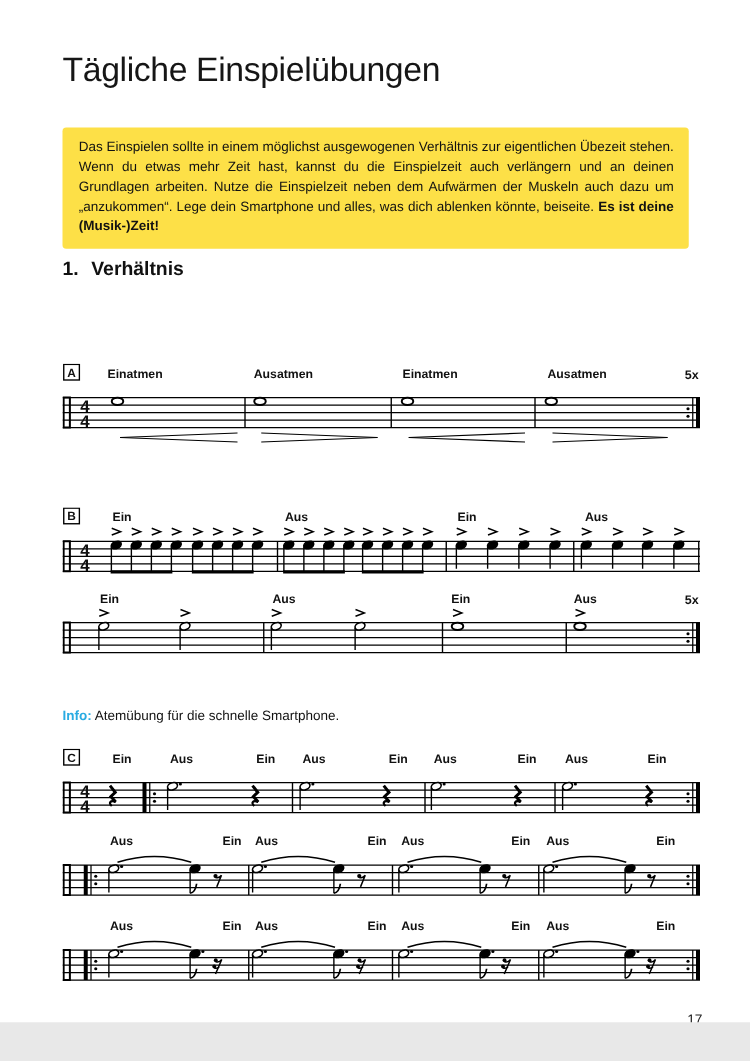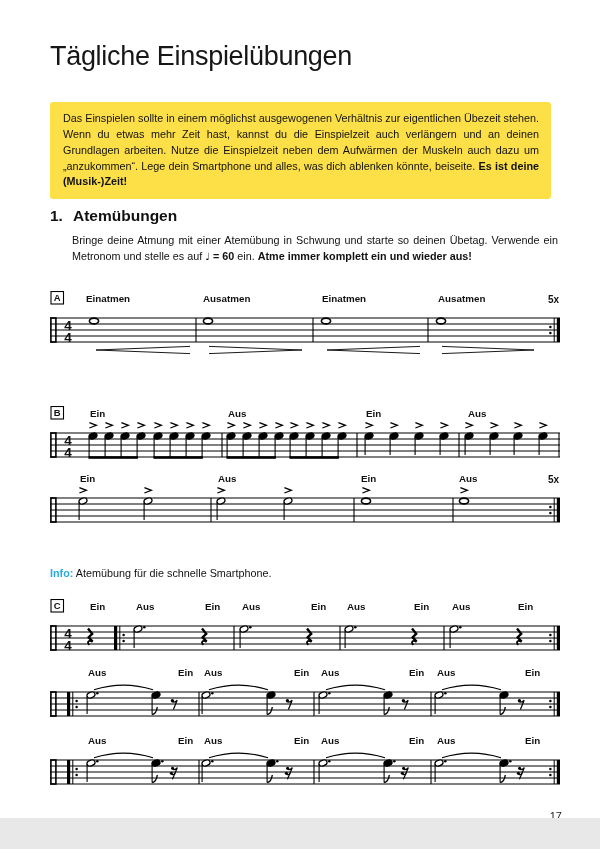--- a/index.html
+++ b/index.html
@@ -26,26 +26,23 @@
 <div class="page">
 
   <h1 class="page-title">Tägliche Einspielübungen</h1>
 
   <div class="intro-box" style="background: #fde047;">
     <span>Das Einspielen sollte in einem möglichst ausgewogenen Verhältnis zur eigentlichen Übezeit stehen. Wenn du etwas mehr Zeit hast, kannst du die Einspielzeit auch verlängern und an deinen Grundlagen arbeiten. Nutze die Einspielzeit neben dem Aufwärmen der Muskeln auch dazu um „anzukommen“. Lege dein Smartphone und alles, was dich ablenken könnte, beiseite. </span><b>Es ist deine (Musik-)Zeit!</b>
   </div>
 
   <div class="sec-head">
     <span class="sec-num">1.</span>
-    <span>Atemübungen</span>
+    <span>Verhältnis</span>
   </div>
 
-  <p class="body-par">
-    <span>Bringe deine Atmung mit einer Atemübung in Schwung und starte so deinen Übetag. Verwende ein Metronom und stelle es auf </span><b><span class="note-glyph">♩</span><span> = 60</span></b><span> ein. </span><b>Atme immer komplett ein und wieder aus!</b>
-  </p>
 
   <div class="info-line">
     <b style="color: rgb(41, 171, 226); text-align: center;">Info:</b><span> Atemübung für die schnelle Smartphone.</span>
   </div>
 
   <div id="systems">
       <div class="system" style="top: 291px;"><svg width="510" height="66">
           <line x1="0" y1="27" x2="510" y2="27" stroke="#000" stroke-width="1"></line>
           <line x1="0" y1="33" x2="510" y2="33" stroke="#000" stroke-width="1"></line>
           <line x1="0" y1="39" x2="510" y2="39" stroke="#000" stroke-width="1"></line>

